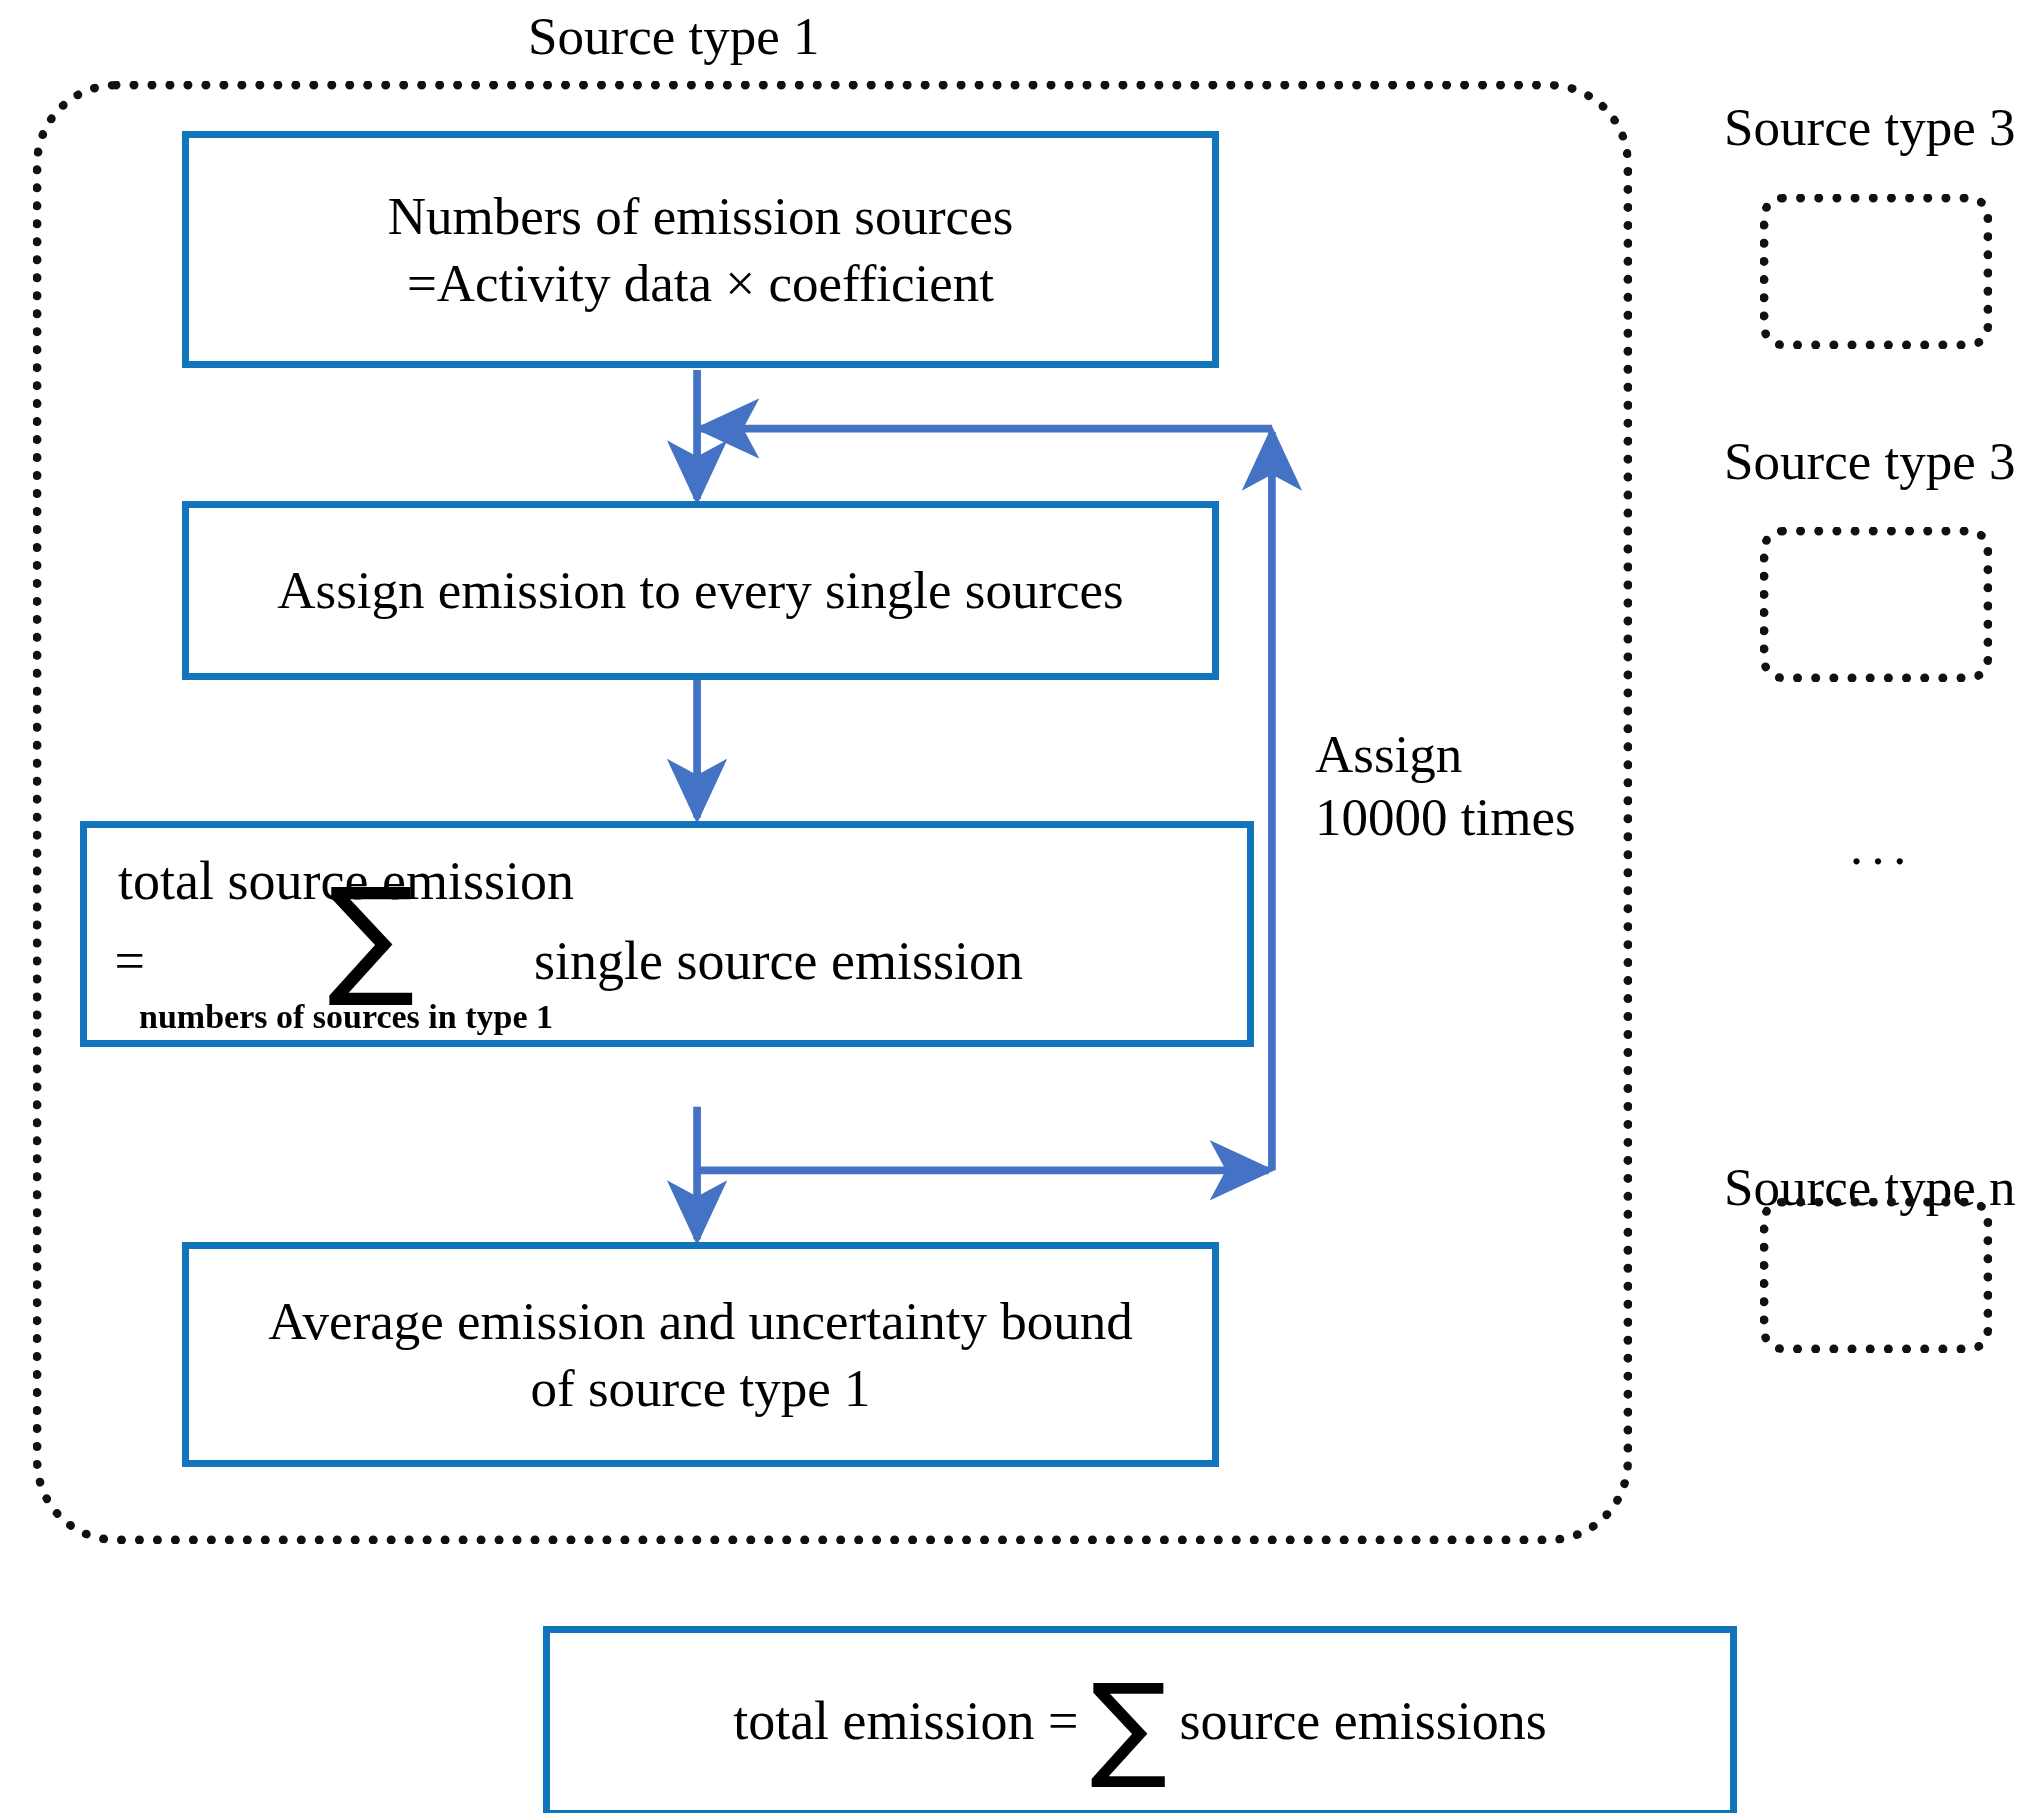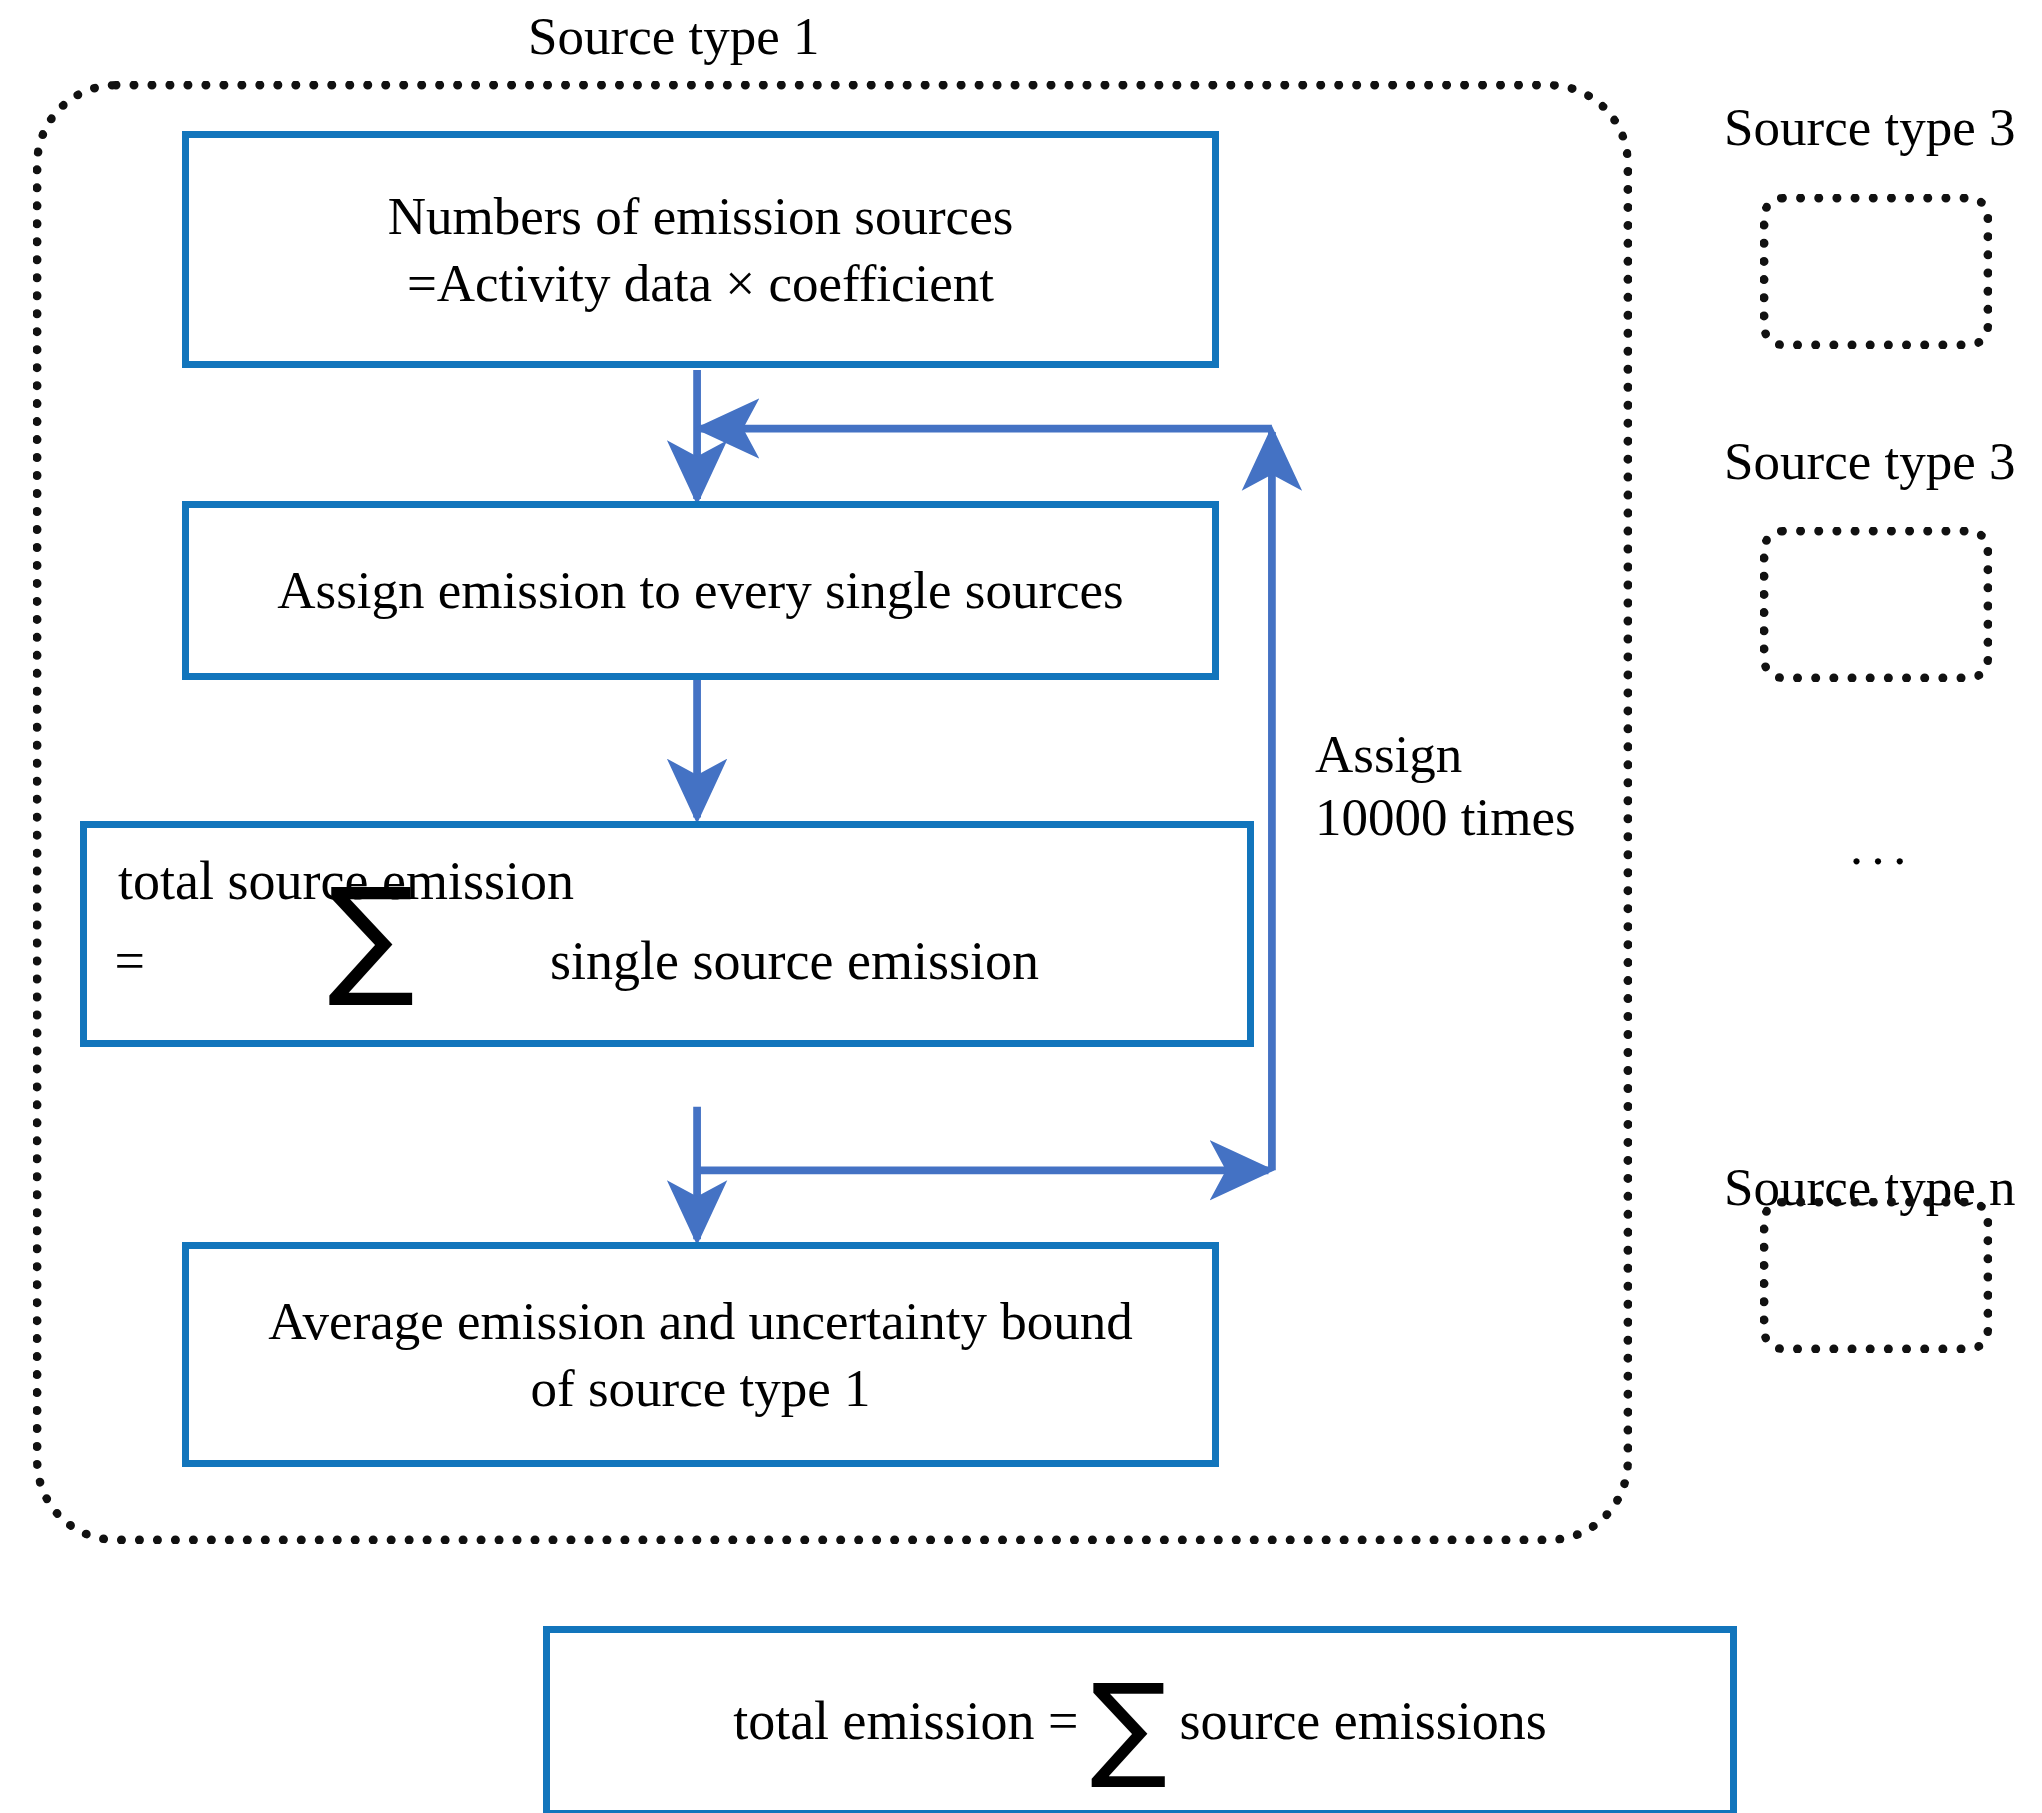--- a/index.html
+++ b/index.html
@@ -111,21 +111,20 @@
     left: 52px;
     top: 170px;
     font-size: 34px;
     font-weight: bold;
   }
   .eq-rhs {
     position: absolute;
     left: 447px;
     top: 102px;
     font-size: 54px;
-    margin-left: 16px;
   }
 
   
   .total-eq {
     display: flex;
     align-items: center;
     justify-content: center;
     width: 100%;
     height: 100%;
     font-size: 54px;
@@ -174,20 +173,21 @@
 
   <div class="proc-box" style="left:182px; top:131px; width:1037px; height:237px;">
     <div class="proc-text" style="font-size:53px;">Numbers of emission sources
 =Activity data × coefficient</div>
   </div>
 
   <div class="eq-box" style="left:80px; top:821px; width:1174px; height:226px;">
     <div class="eq-line1">total source emission</div>
     <div class="eq-eq">=</div>
     <div class="eq-sigma">∑</div>
+    <div class="eq-sub">numbers of sources in type 1</div>
     <div class="eq-rhs">single source emission</div>
   </div>
 
   <div class="proc-box" style="left:182px; top:1242px; width:1037px; height:225px;">
     <div class="proc-text" style="font-size:53px;">Average emission and uncertainty bound
 of source type 1</div>
   </div>
 
   <div class="plain-label" style="left:1315px; top:723px; font-size:53px;">
     <div>Assign</div>

